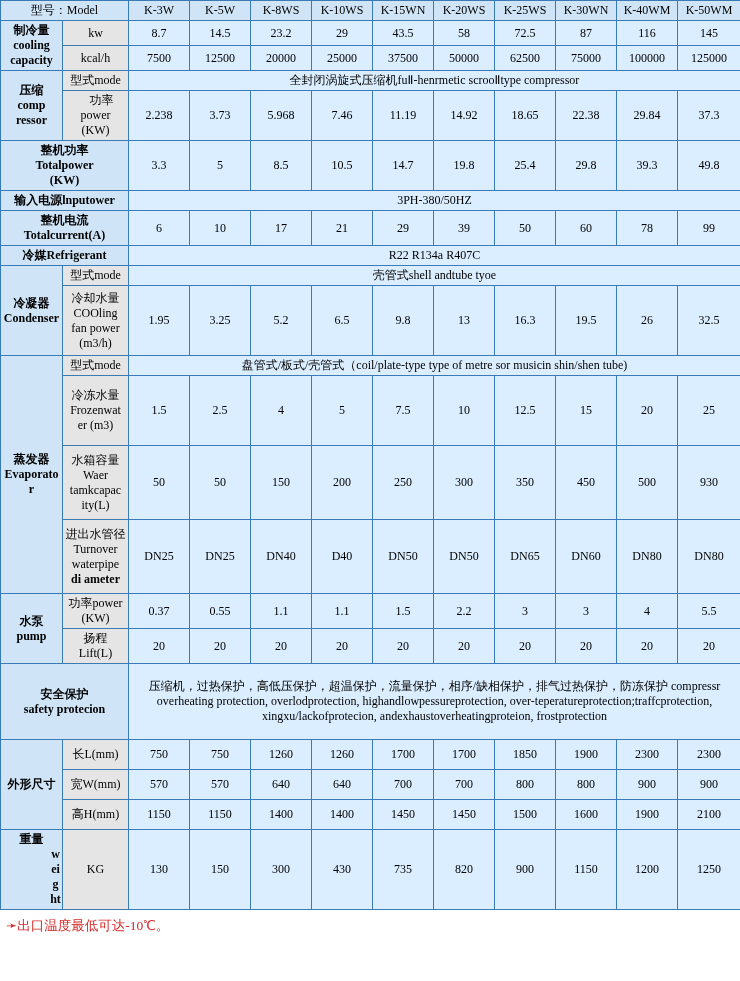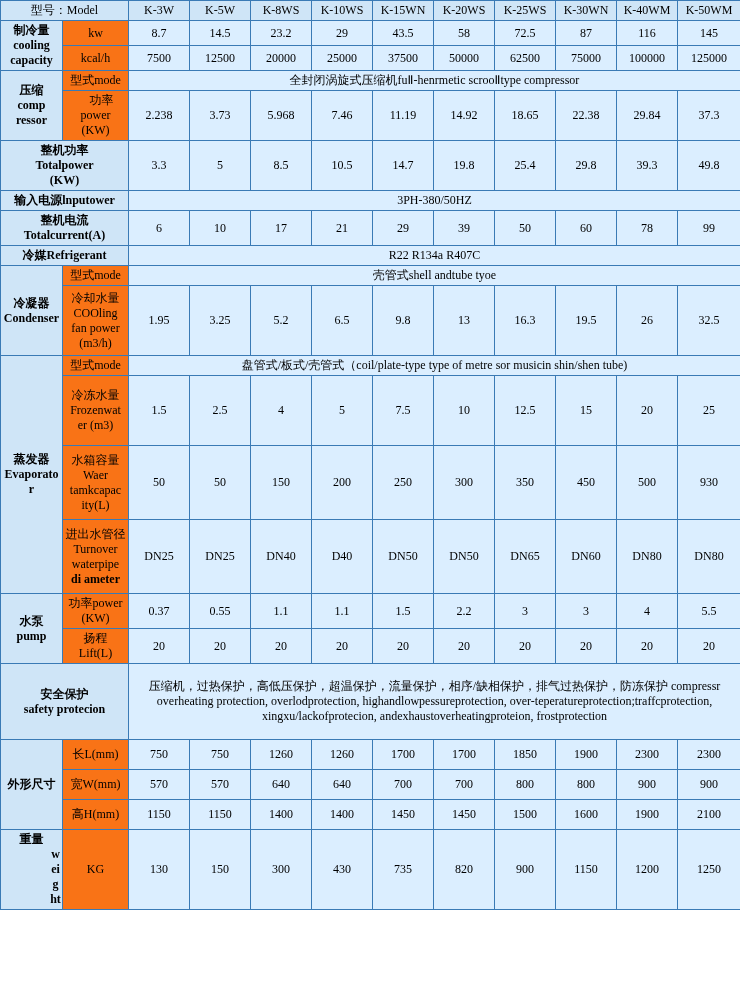--- a/index.html
+++ b/index.html
@@ -35,21 +35,21 @@
   }
   .val {
     background: #dbeeff;
   }
   .lbl1 {
     background: #cfe5f7;
     font-weight: bold;
     font-size: 12.5px;
   }
   .lbl2 {
-    background: #f97316;
+    background: #e5e5e5;
     font-size: 11px;
   }
   .wide {
     background: #dbeeff;
     font-size: 12px;
   }
   .model-head {
     font-size: 12.5px;
   }
   .small {
@@ -423,13 +423,14 @@
     <td class="val">820</td>
     <td class="val">900</td>
     <td class="val">1150</td>
     <td class="val">1200</td>
     <td class="val">1250</td>
   </tr>
 </tbody>
   </table>
 
 <div class="notes">
+  <span class="line"><span class="arrow">➛</span><span>出口温度最低可达-10℃。</span></span>
 </div>
 
 </body></html>

